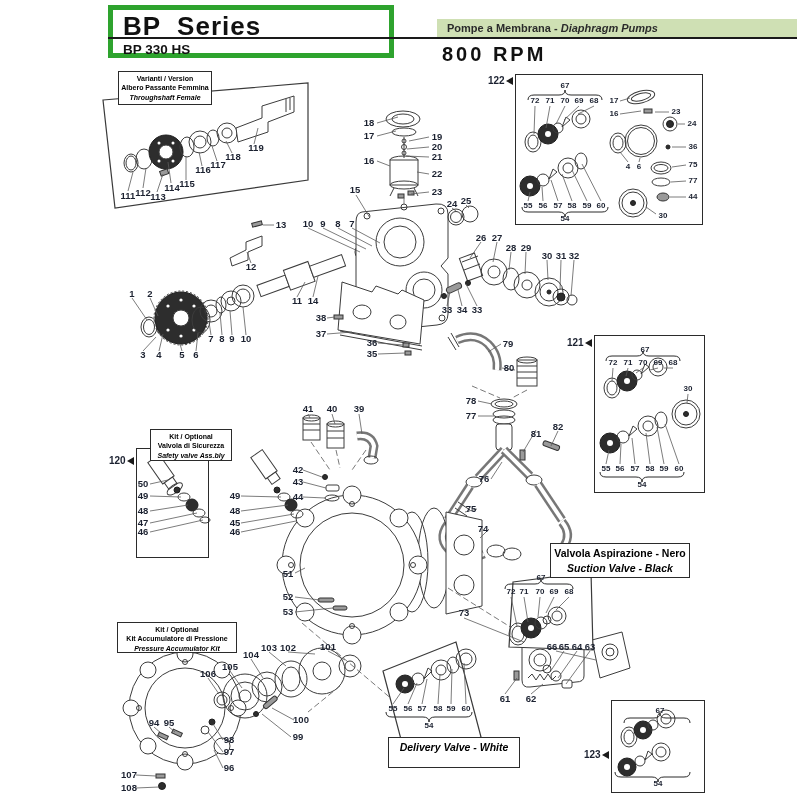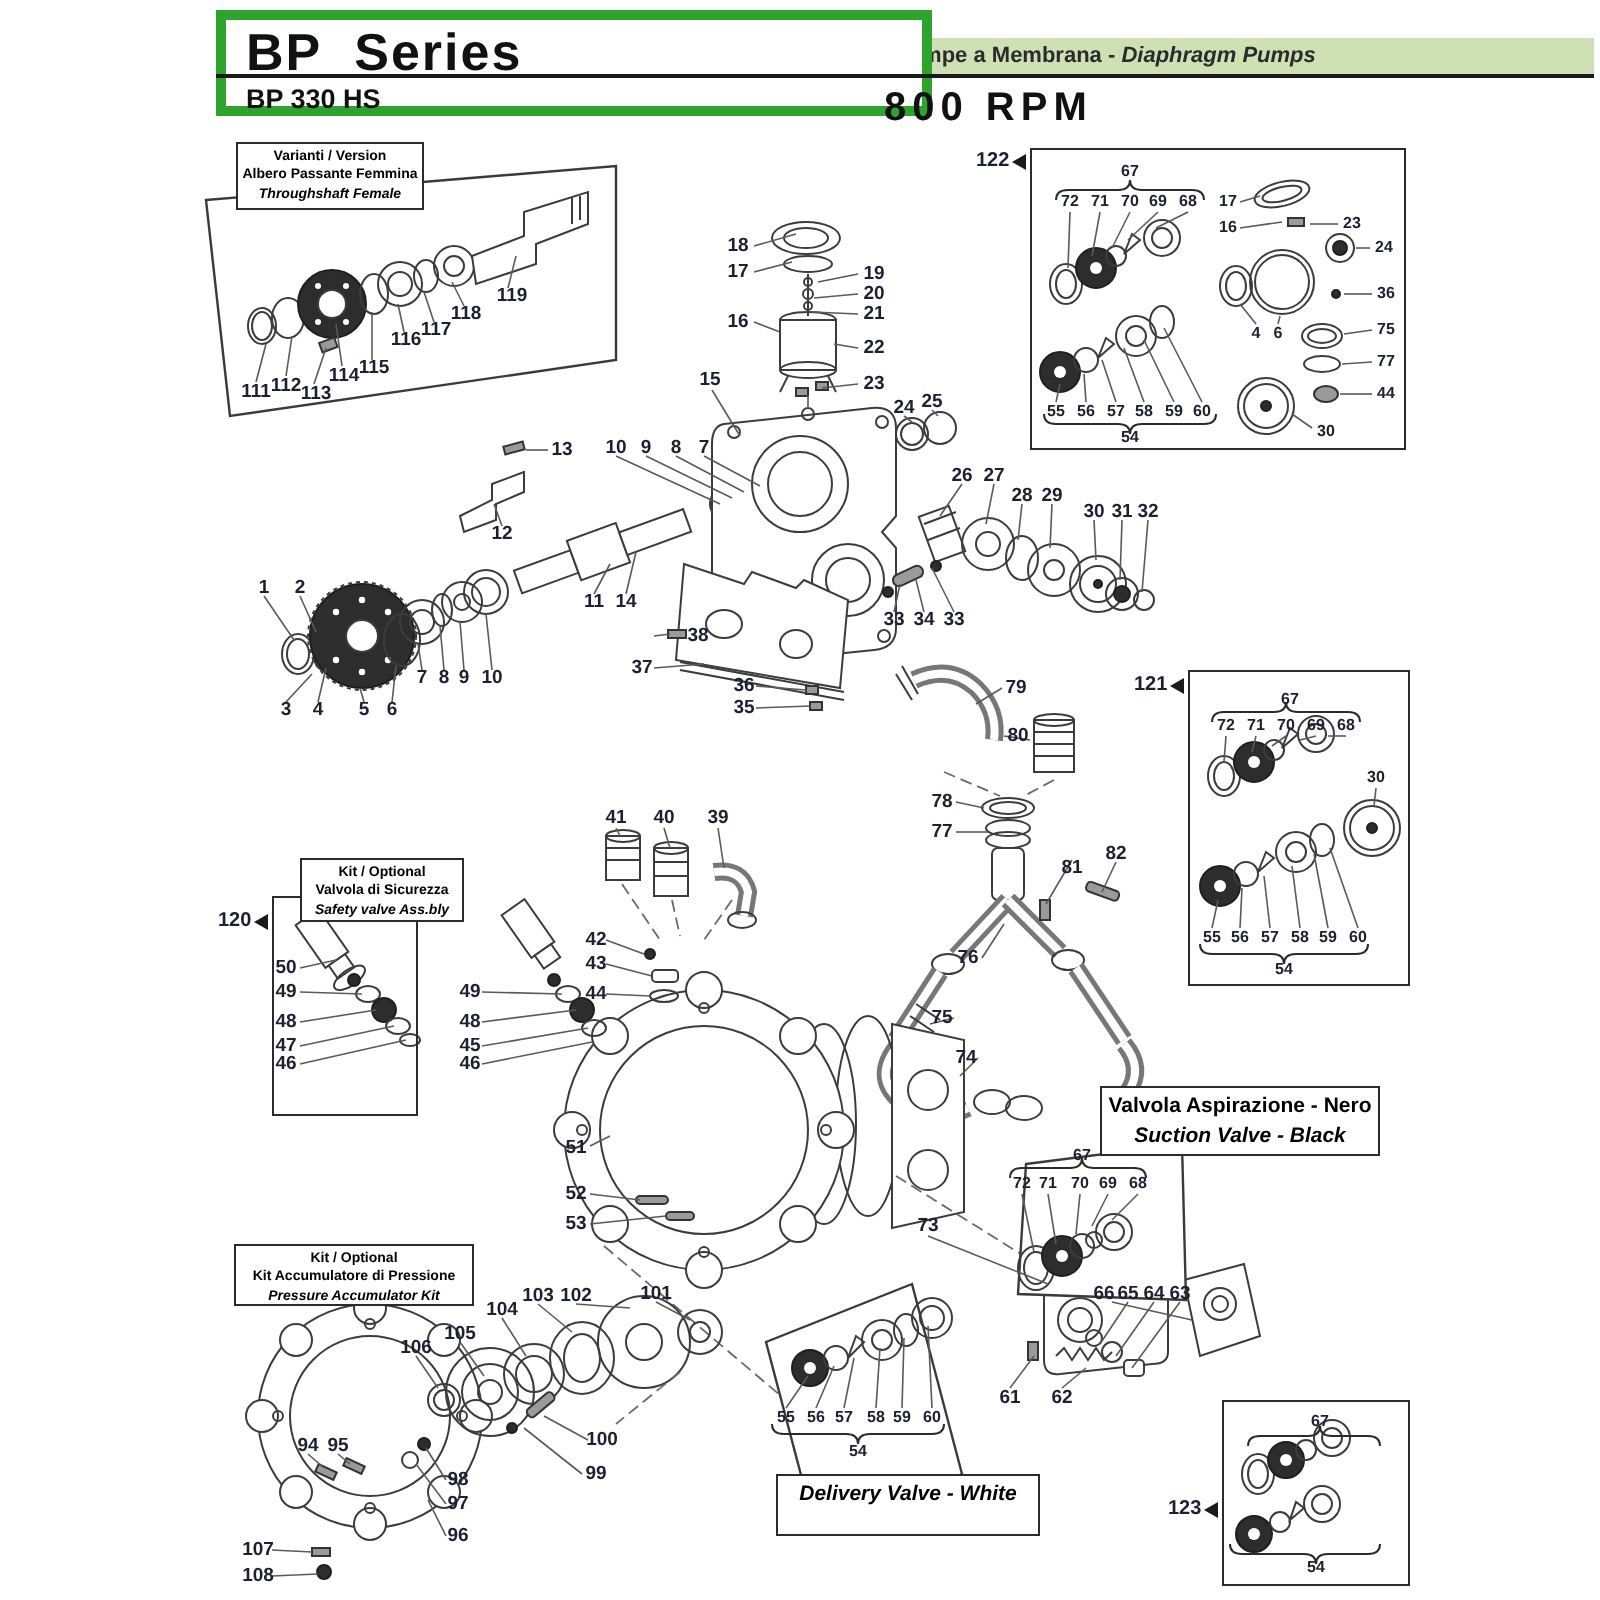--- a/index.html
+++ b/index.html
@@ -1,19 +1,19 @@
 <!DOCTYPE html>
 <html><head>
 <meta charset="utf-8">
 <style>
   html,body{margin:0;padding:0;background:#fff;}
   #stage{position:relative;width:800px;height:800px;background:#fff;overflow:hidden;
          font-family:"Liberation Sans",sans-serif;}
   
-  #green-box{position:absolute;left:108px;top:5px;width:358px;height:53px;
+  #green-box{position:absolute;left:108px;top:5px;width:286px;height:53px;
              border:5px solid #2fa12f;border-color:#2ea32e;background:#fff;box-sizing:border-box;z-index:6;}
   #series-title{position:absolute;left:10px;top:1px;font-size:26px;font-weight:bold;
                 letter-spacing:1px;color:#111;white-space:pre;}
   #model-title{position:absolute;left:10px;top:32px;font-size:13.5px;font-weight:bold;color:#111;}
   #header-rule{position:absolute;left:108px;top:37px;width:689px;height:2px;background:#1a1a1a;z-index:7;}
   #green-band{position:absolute;left:437px;top:19px;width:360px;height:18px;background:#cfe0b4;z-index:5;
               display:flex;align-items:center;}
   #green-band .cat{font-size:11px;font-weight:bold;color:#2b2b2b;margin-left:10px;white-space:pre;}
   #green-band .cat-en{font-size:11px;font-weight:bold;font-style:italic;color:#2b2b2b;}
   #rpm-label{position:absolute;left:442px;top:43px;font-size:20px;font-weight:bold;
@@ -671,21 +671,21 @@
       <span class="callout" style="left: 143px; top: 355px;">3</span>
       <span class="callout" style="left: 159px; top: 355px;">4</span>
       <span class="callout" style="left: 182px; top: 355px;">5</span>
       <span class="callout" style="left: 196px; top: 355px;">6</span>
       <span class="callout" style="left: 211px; top: 339px;">7</span>
       <span class="callout" style="left: 222px; top: 339px;">8</span>
       <span class="callout" style="left: 232px; top: 339px;">9</span>
       <span class="callout" style="left: 246px; top: 339px;">10</span>
       <span class="callout" style="left: 297px; top: 301px;">11</span>
       <span class="callout" style="left: 313px; top: 301px;">14</span>
-      <span class="callout" style="left: 321px; top: 318px; margin-left: 28px;">38</span>
+      <span class="callout" style="left: 321px; top: 318px;">38</span>
       <span class="callout" style="left: 321px; top: 334px;">37</span>
       <span class="callout" style="left: 372px; top: 343px;">36</span>
       <span class="callout" style="left: 372px; top: 354px;">35</span>
       <span class="callout" style="left: 447px; top: 310px;">33</span>
       <span class="callout" style="left: 462px; top: 310px;">34</span>
       <span class="callout" style="left: 477px; top: 310px;">33</span>
       <span class="callout" style="left: 308px; top: 409px;">41</span>
       <span class="callout" style="left: 332px; top: 409px;">40</span>
       <span class="callout" style="left: 359px; top: 409px;">39</span>
       <span class="callout" style="left: 298px; top: 470px;">42</span>

